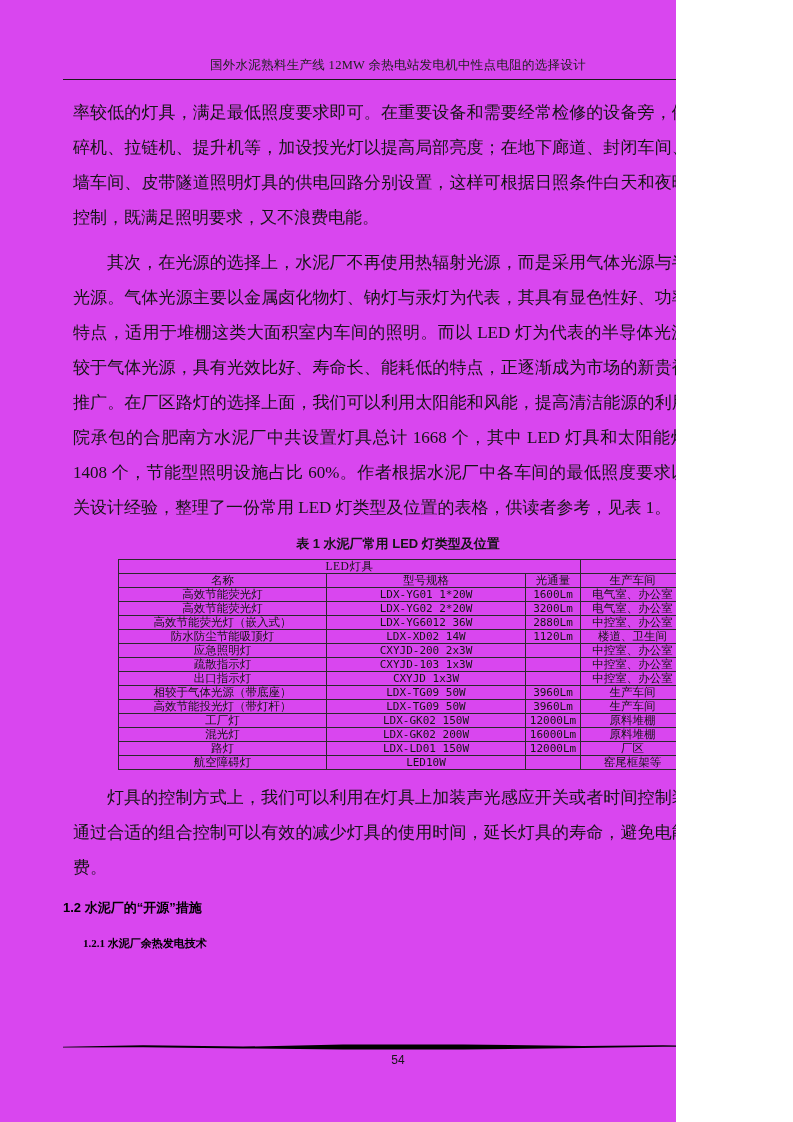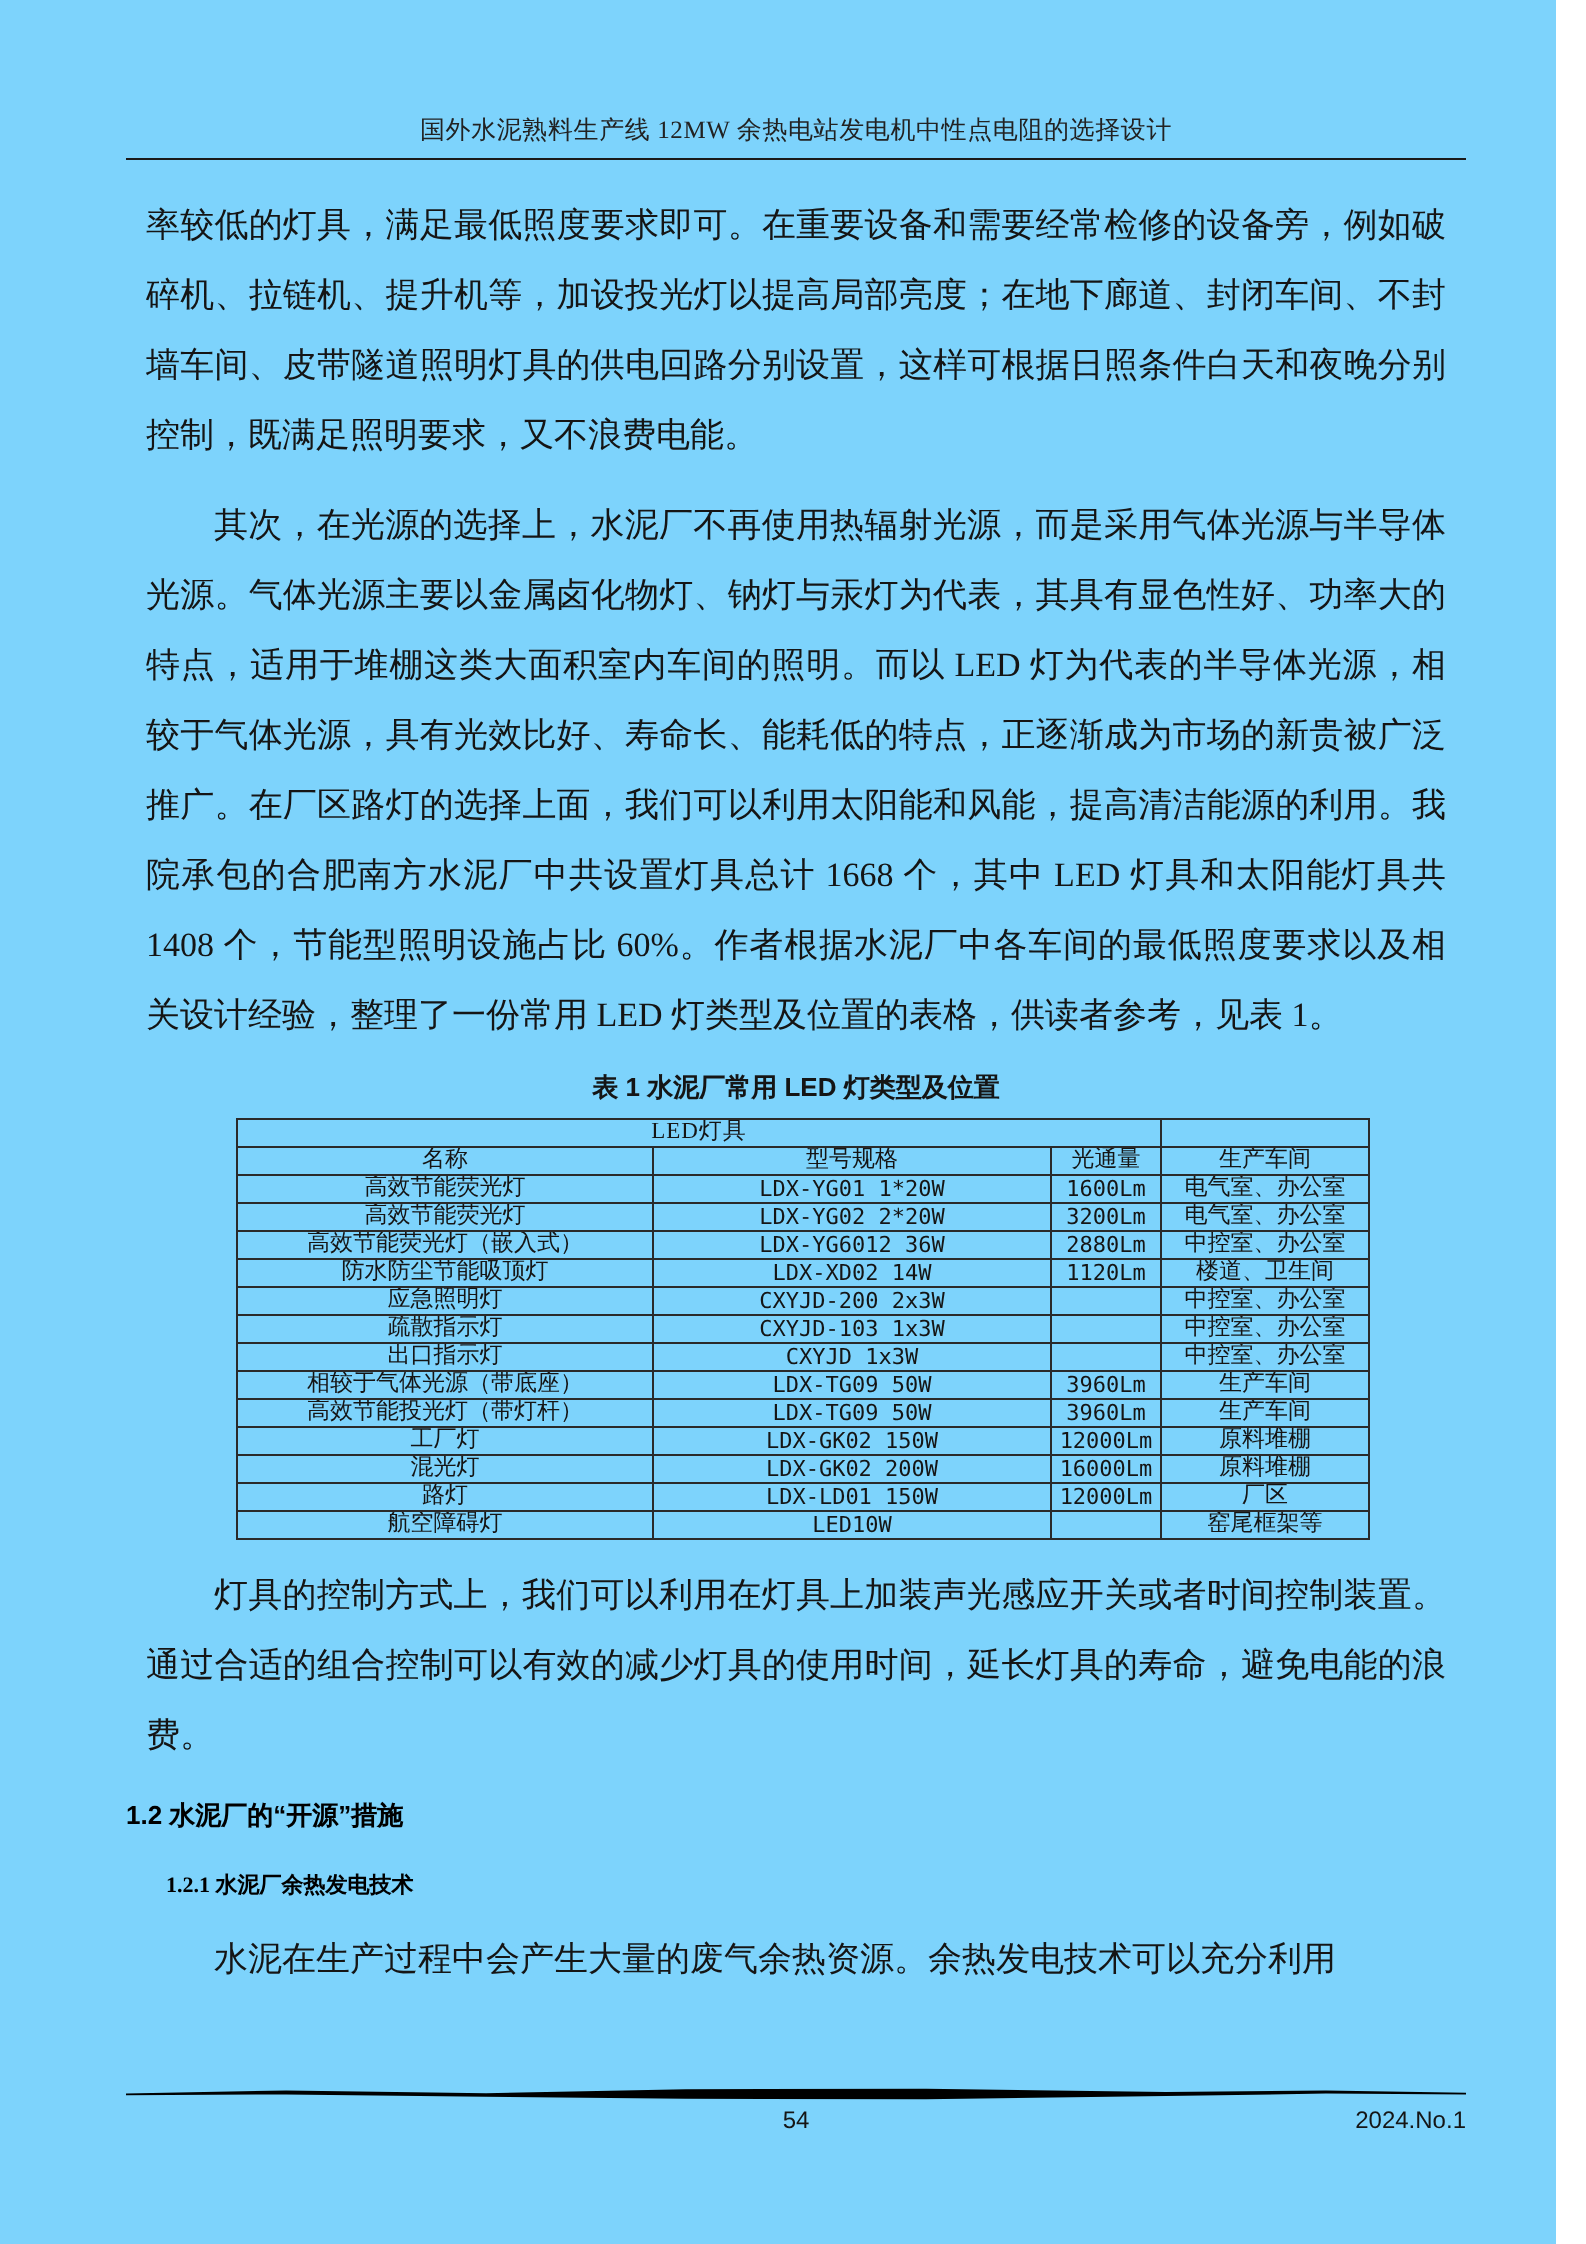--- a/index.html
+++ b/index.html
@@ -1,17 +1,17 @@
 <!DOCTYPE html>
 <html><head>
 <meta charset="utf-8">
 <style>
   html, body { margin:0; padding:0; background:#ffffff; }
   .page {
-    position:relative; width:778px; height:1122px; background:#7dd3fc;
+    position:relative; width:676px; height:1122px; background:#d946ef;
     font-family:"Liberation Serif","DejaVu Serif",serif; color:#111111;
     overflow:hidden;
   }
   
   .header {
     position:absolute; left:63px; top:57px; width:670px;
     text-align:center; border-bottom:1.5px solid #1a1a1a; padding-bottom:5px;
   }
   .header-title {
     font-size:12.5px; letter-spacing:0.3px; color:#222222;
@@ -179,21 +179,20 @@
           </tr>
         </tbody>
     </table>
 
     <p class="body-text indent after-table">灯具的控制方式上，我们可以利用在灯具上加装声光感应开关或者时间控制装置。通过合适的组合控制可以有效的减少灯具的使用时间，延长灯具的寿命，避免电能的浪费。</p>
 
     <h2 class="section-heading">1.2 水泥厂的“开源”措施</h2>
 
     <h3 class="subsection-heading">1.2.1 水泥厂余热发电技术</h3>
 
-    <p class="body-text indent last-par">水泥在生产过程中会产生大量的废气余热资源。余热发电技术可以充分利用</p>
 
   </div>
 
   <div class="footer">
     <svg class="footer-rule" viewBox="0 0 670 10" preserveAspectRatio="none" aria-hidden="true">
       <polygon fill="#000000" points="0,4.8 80,3.2 180,4.6 280,2.6 400,2.4 520,4.0 600,3.2 670,4.4 670,5.2 600,4.8 520,6.0 400,7.6 280,7.4 180,6.4 80,5.2 0,5.6"></polygon>
     </svg>
     <div class="footer-row">
       <span class="page-number">54</span>
       <span class="issue">2024.No.1</span>

